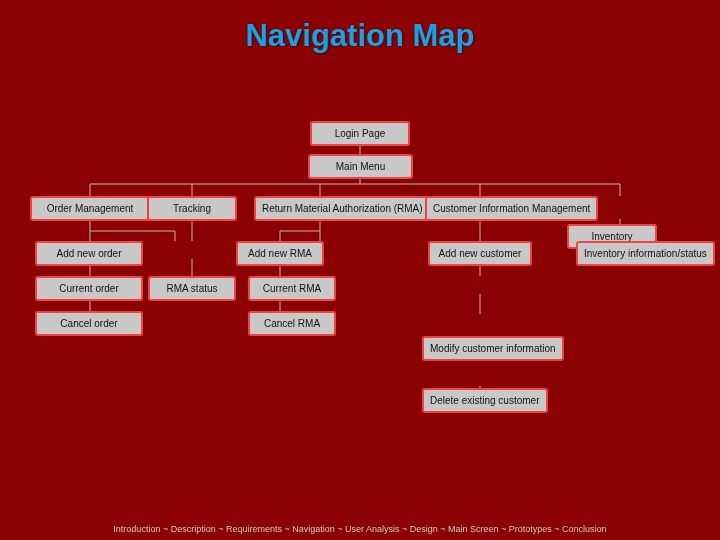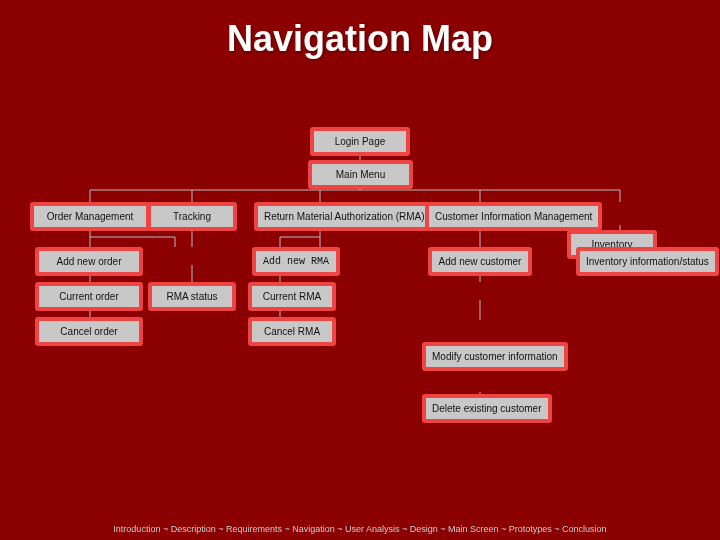--- a/index.html
+++ b/index.html
@@ -7,22 +7,22 @@
       width: 720px;
       height: 540px;
       background: #8b0000;
       font-family: Arial, sans-serif;
       overflow: hidden;
       position: relative;
     }
 
     .page-title {
       text-align: center;
-      color: #ffffff;
-      font-size: 36px;
+      color: #0ea5e9;
+      font-size: 31px;
       font-weight: bold;
       padding-top: 18px;
       padding-bottom: 12px;
       text-shadow: 1px 1px 3px rgba(0,0,0,0.4);
     }
 
     
     .bottom-nav {
       position: absolute;
       bottom: 8px;
@@ -43,21 +43,21 @@
       position: absolute;
       top: 0; left: 0;
       width: 720px;
       pointer-events: none;
     }
 
     
     .abs-box {
       position: absolute;
       background: #c8c8c8;
-      border: 4px solid #ef4444;
+      border: 2px solid #ef4444;
       border-radius: 3px;
       font-size: 10px;
       text-align: center;
       color: #111;
       padding: 4px 6px;
       line-height: 1.3;
     }
   </style>
 </head>
 <body>
@@ -137,21 +137,21 @@
 
   <div class="abs-box" style="left:35px;top:175px;min-width:108px;">Add new order</div>
 
   <div class="abs-box" style="left:35px;top:210px;min-width:108px;">Current order</div>
 
   <div class="abs-box" style="left:35px;top:245px;min-width:108px;">Cancel order</div>
 
 
   <div class="abs-box" style="left:148px;top:210px;min-width:88px;">RMA status</div>
 
-  <div class="abs-box" style="left:252px;top:175px;min-width:88px;font-family:Liberation Mono, monospace;">Add new RMA</div>
+  <div class="abs-box" style="left:236px;top:175px;min-width:88px;">Add new RMA</div>
 
   <div class="abs-box" style="left:248px;top:210px;min-width:88px;">Current RMA</div>
 
   <div class="abs-box" style="left:248px;top:245px;min-width:88px;">Cancel RMA</div>
 
   <div class="abs-box" style="left:428px;top:175px;min-width:104px;text-align:center;">Add new customer</div>
 
 
   <div class="abs-box" style="left:422px;top:270px;min-width:116px;text-align:center;">Modify customer information</div>
 

